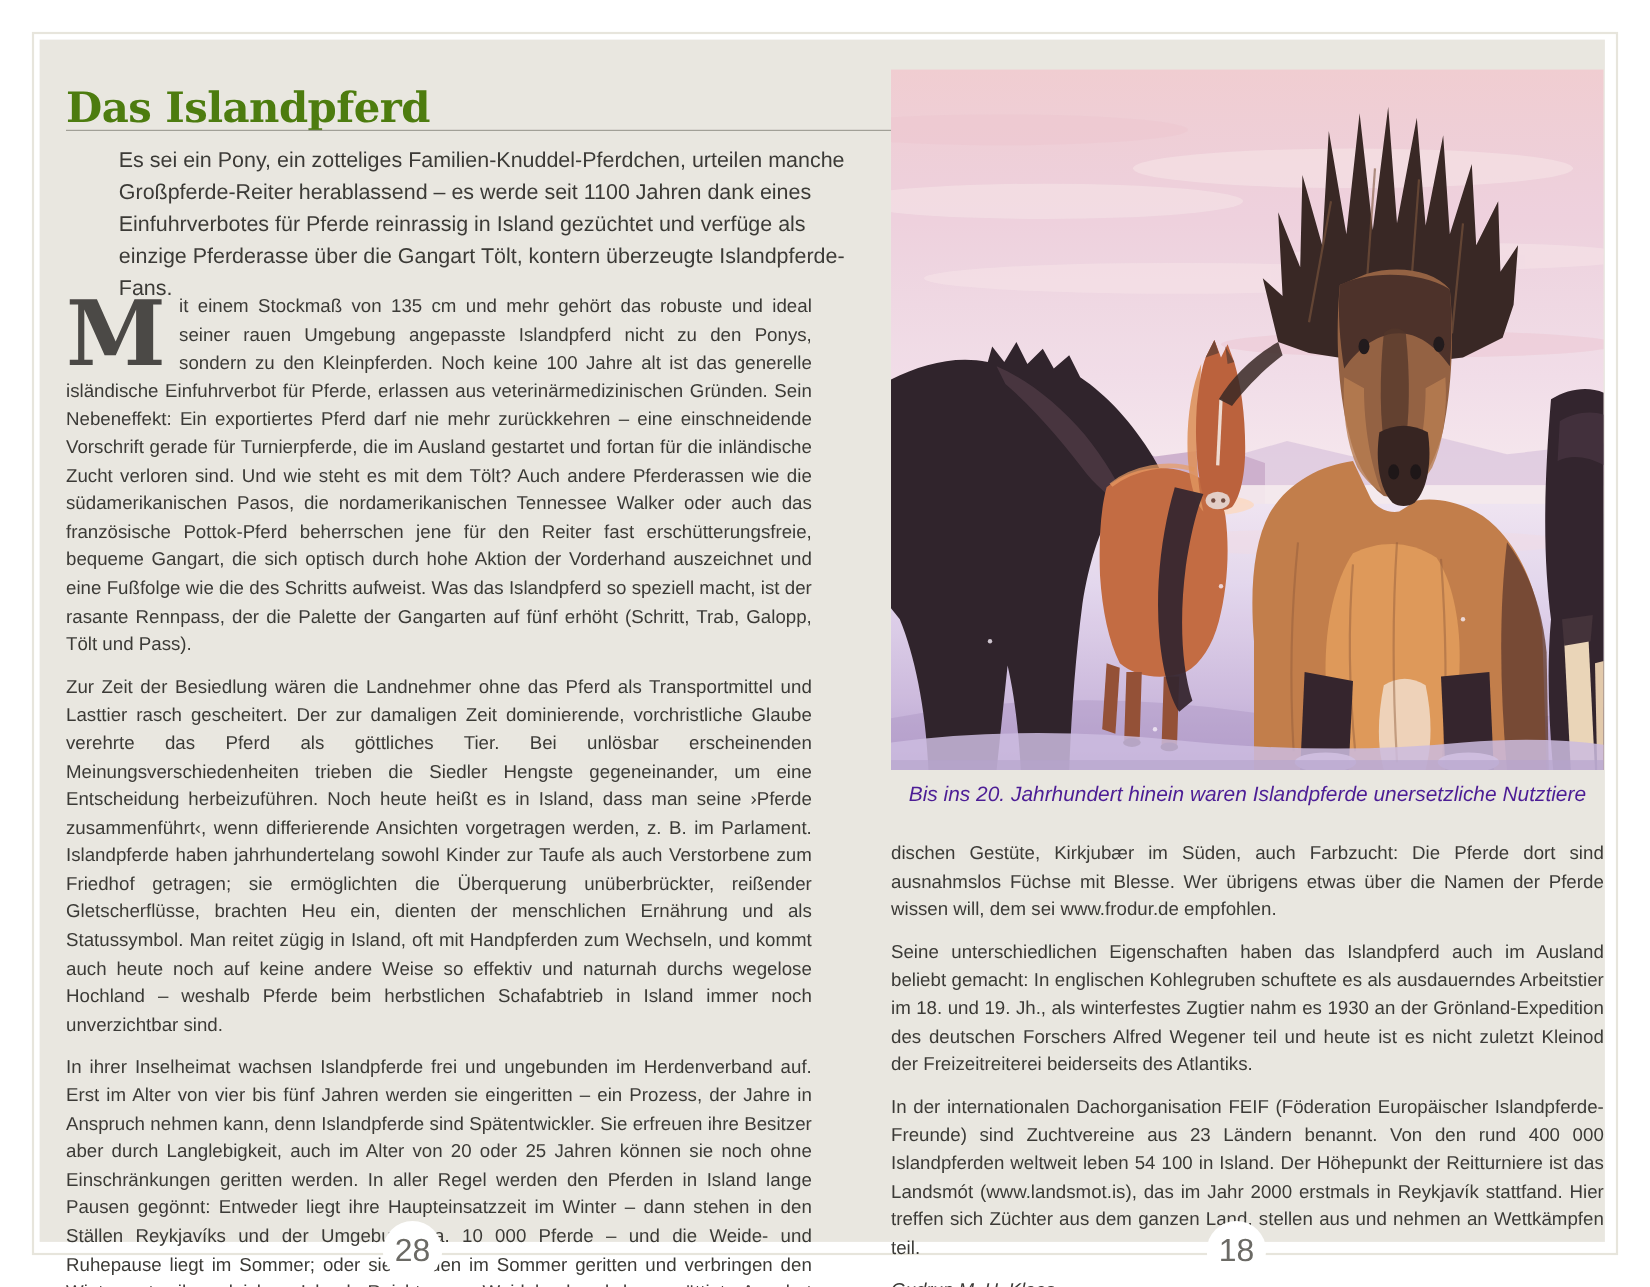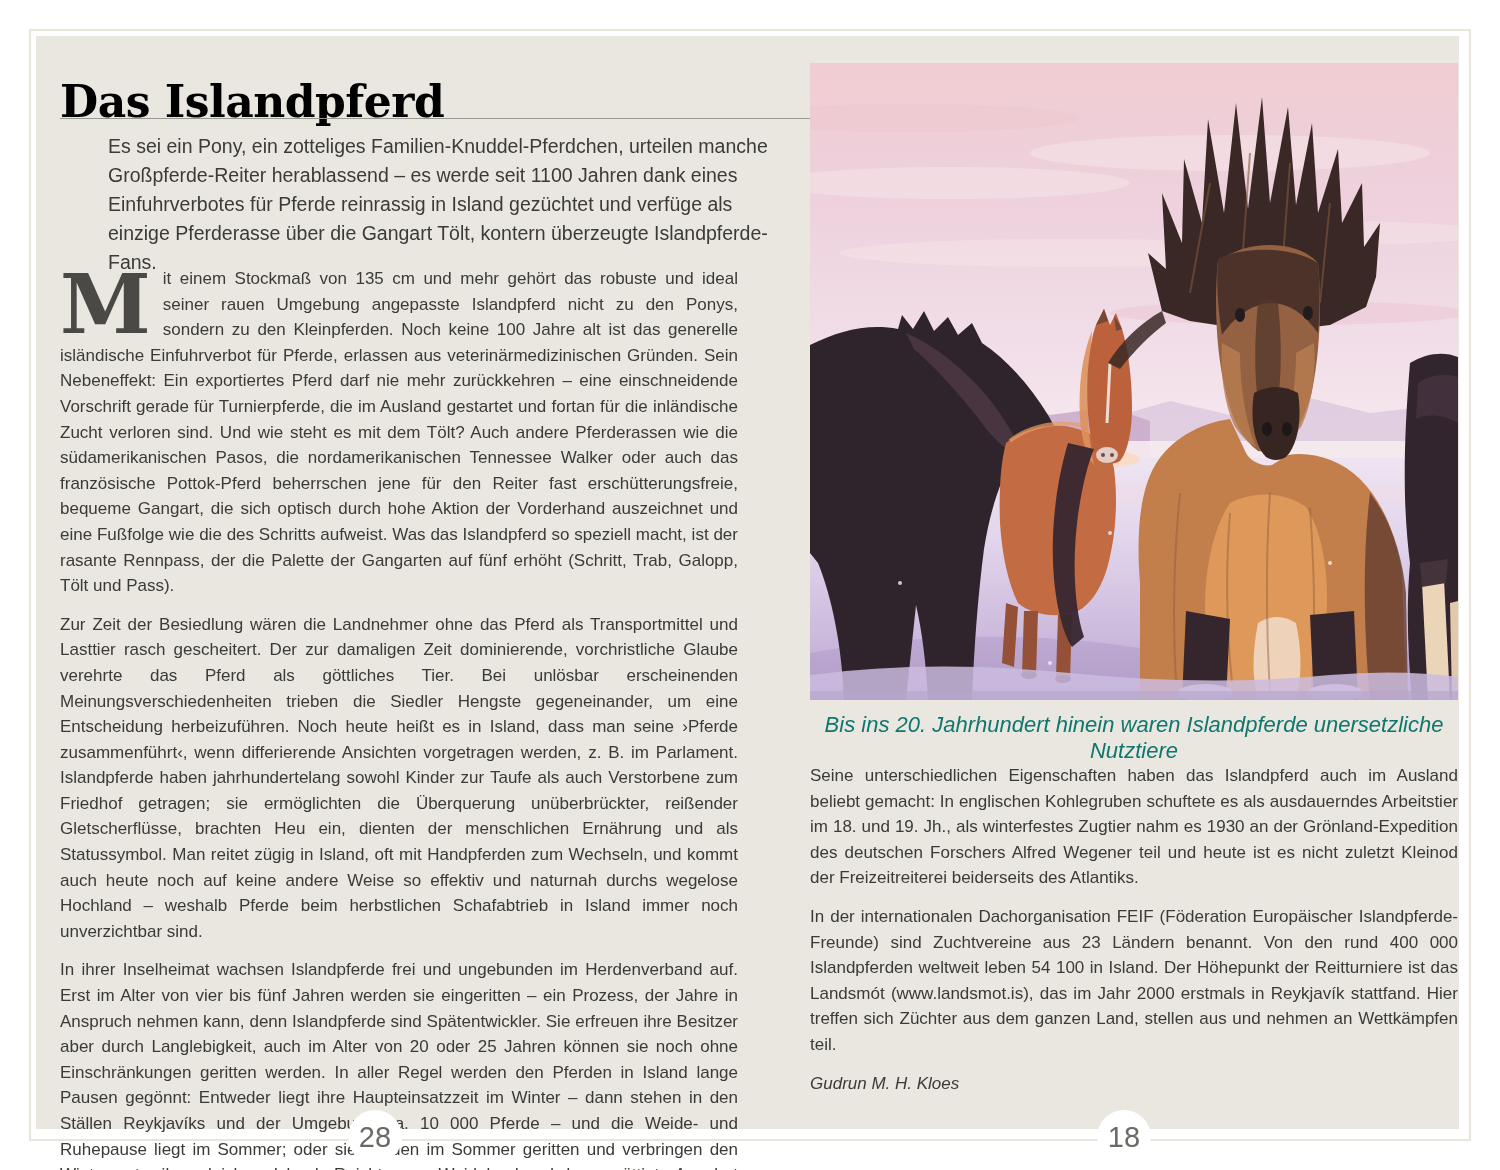--- a/index.html
+++ b/index.html
@@ -4,39 +4,39 @@
 <style>
   html,body{margin:0;padding:0;background:#ffffff;}
   .canvas{position:relative;width:1500px;height:1170px;background:#ffffff;overflow:hidden;
           font-family:"Liberation Sans",sans-serif;color:#3b3a36;}
   .outer-frame{position:absolute;left:29px;top:29px;right:29px;bottom:29px;
                border:2px solid #e7e5dc;pointer-events:none;}
   .page{position:absolute;left:36px;top:36px;right:41px;bottom:41px;background:#e9e7e0;}
 
   .page-title{position:absolute;left:24px;top:14px;width:700px;
               font-family:"DejaVu Serif","Liberation Serif",serif;font-weight:bold;
-              font-size:44px;line-height:46px;color:#000000;letter-spacing:-.5px;}
+              font-size:38px;line-height:46px;color:#4d7c0f;letter-spacing:-.5px;}
   .title-rule{position:absolute;left:24px;top:82px;width:751px;height:1px;background:#9a988f;}
 
   .intro{position:absolute;left:24px;top:96px;width:668px;
          font-size:19.5px;line-height:29px;color:#3b3a36;margin-left:48px;}
 
   .col-left{position:absolute;left:24px;top:230px;width:678px;
             font-size:17px;line-height:25.6px;text-align:justify;}
   .col-left p{margin:0 0 13px 0;}
   .col-left p:last-child{margin-bottom:0;}
 
   .dropcap{float:left;font-family:"DejaVu Serif","Liberation Serif",serif;font-weight:bold;
            font-size:82px;line-height:64px;padding:6px 12px 0 0;color:#4b4946;}
 
   .photo{position:absolute;left:774px;top:27px;width:648px;height:637px;overflow:hidden;}
   .photo svg{display:block;width:100%;height:100%;}
 
   .caption{position:absolute;left:774px;top:676px;width:648px;text-align:center;
-           font-style:italic;font-size:22px;color:#0f766e;}
+           font-style:italic;font-size:19px;color:#4c1d95;}
 
   .col-right{position:absolute;left:774px;top:727px;width:648px;
              font-size:17px;line-height:25.6px;text-align:justify;}
   .col-right p{margin:0 0 13px 0;}
   .author{margin-top:26px;font-style:italic;text-align:left;}
 
   .pagenum{position:absolute;width:54px;height:54px;border-radius:50%;background:#ffffff;
            display:flex;align-items:center;justify-content:center;
            font-size:29px;color:#6b6a65;z-index:5;}
   .pagenum.left{left:348px;top:1110px;}
@@ -191,20 +191,21 @@
           <circle cx="240" cy="600" r="2" fill="#f6f0fa" opacity="0.8"></circle>
         </g>
 
         <rect x="0" y="0" width="648" height="637" fill="#f6cdd8" opacity="0.06"></rect>
       </svg>
     </div>
 
     <div class="caption">Bis ins 20. Jahrhundert hinein waren Islandpferde unersetzliche Nutztiere</div>
 
     <div class="col-right">
+      <p>dischen Gestüte, Kirkjubær im Süden, auch Farbzucht: Die Pferde dort sind ausnahmslos Füchse mit Blesse. Wer übrigens etwas über die Namen der Pferde wissen will, dem sei www.frodur.de empfohlen.</p>
       <p>Seine unterschiedlichen Eigenschaften haben das Islandpferd auch im Ausland beliebt gemacht: In englischen Kohlegruben schuftete es als ausdauerndes Arbeitstier im 18. und 19. Jh., als winterfestes Zugtier nahm es 1930 an der Grönland-Expedition des deutschen Forschers Alfred Wegener teil und heute ist es nicht zuletzt Kleinod der Freizeitreiterei beiderseits des Atlantiks.</p>
       <p>In der internationalen Dachorganisation FEIF (Föderation Europäischer Islandpferde-Freunde) sind Zuchtvereine aus 23 Ländern benannt. Von den rund 400 000 Islandpferden weltweit leben 54 100 in Island. Der Höhepunkt der Reitturniere ist das Landsmót (www.landsmot.is), das im Jahr 2000 erstmals in Reykjavík stattfand. Hier treffen sich Züchter aus dem ganzen Land, stellen aus und nehmen an Wettkämpfen teil.</p>
       <p class="author">Gudrun M. H. Kloes</p>
     </div>
 
   </div>
 
   <div class="pagenum left">28</div>
   <div class="pagenum right">18</div>
 </div>

